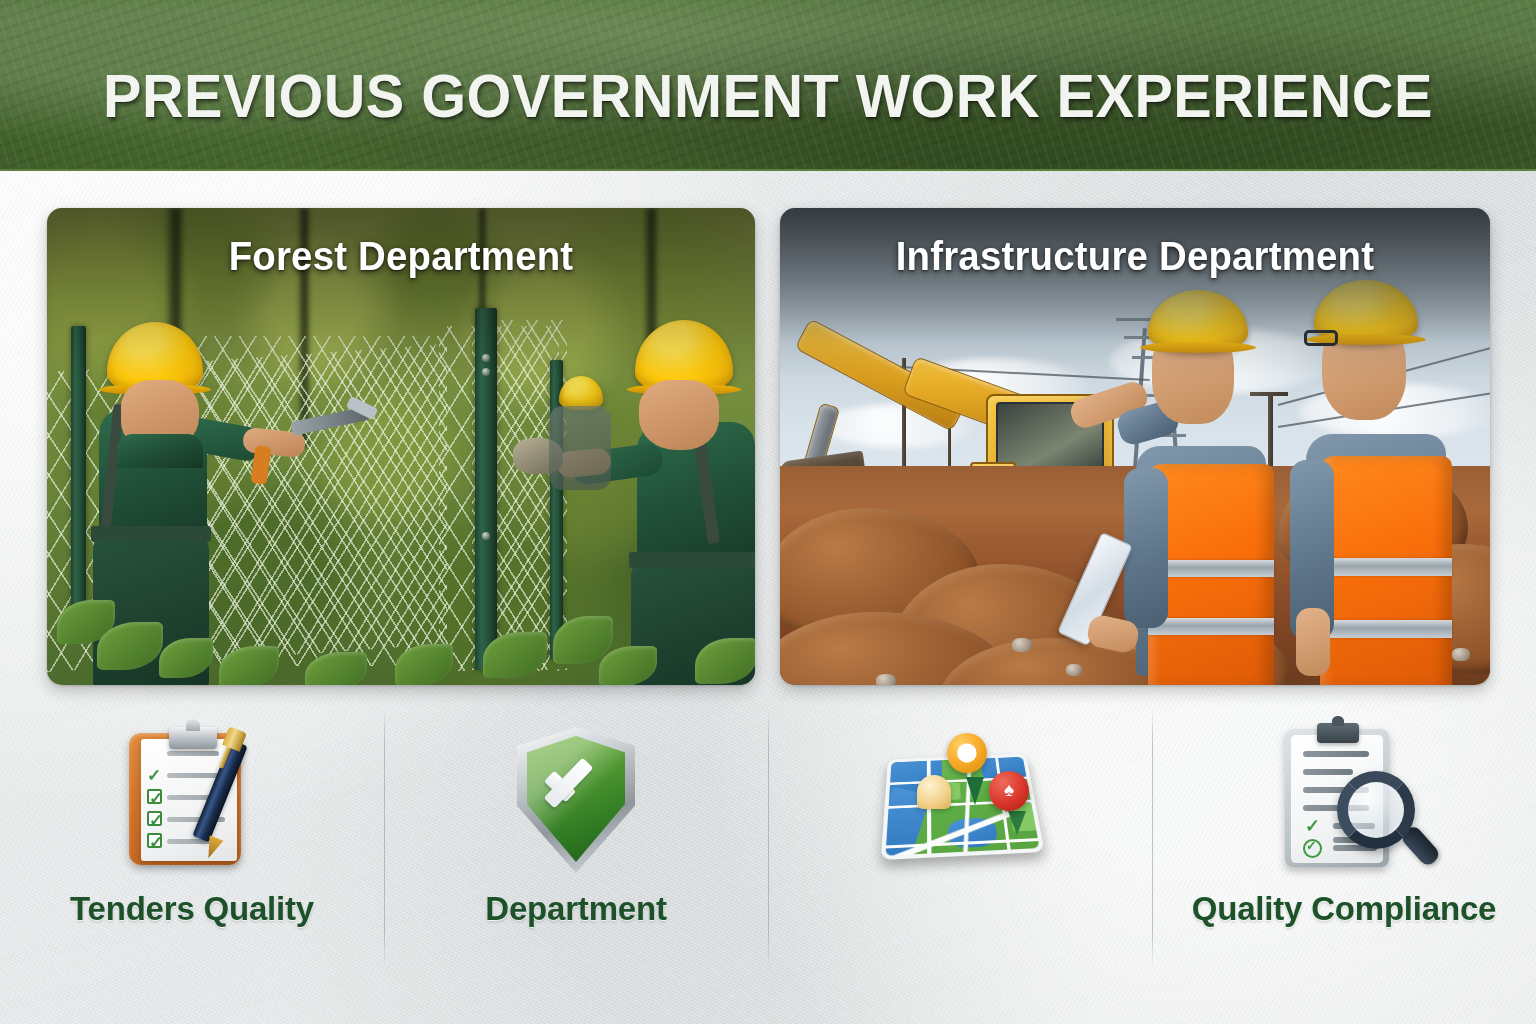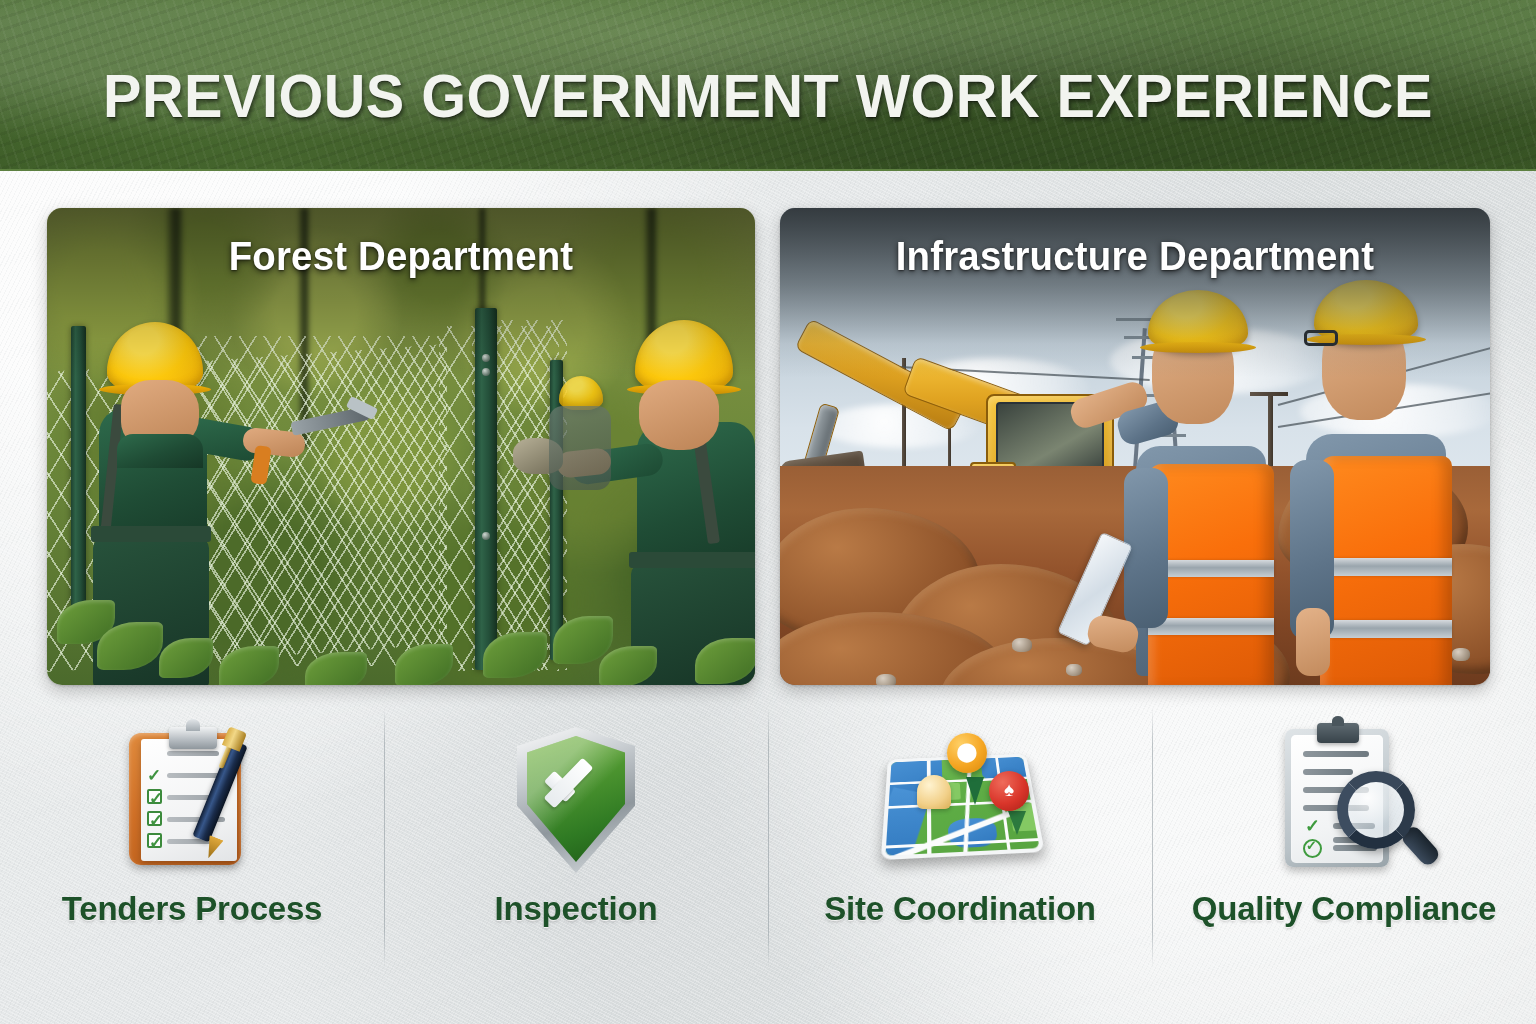--- a/index.html
+++ b/index.html
@@ -628,30 +628,30 @@
         <div class="c-check" style="left:8px; top:73px;">✓</div>
         <div class="c-box" style="left:6px; top:94px;"></div>
         <div class="c-check" style="left:8px; top:95px;">✓</div>
       </div>
       <div class="clip-clamp"></div>
       <div class="pen-body"></div>
       <div class="pen-clip"></div>
       <div class="pen-cap"></div>
       <div class="pen-tip"></div>
     </div>
-    <div class="feature-label">Tenders Process</div>
+    <div class="feature-label">Tenders Quality</div>
   </div>
 
   <div class="feature">
     <div class="icon-box">
       <div class="shield-outer"></div>
       <div class="shield-inner"></div>
       <div class="shield-check"></div>
     </div>
-    <div class="feature-label">Inspection</div>
+    <div class="feature-label">Department</div>
   </div>
 
   <div class="feature">
     <div class="icon-box">
       <div class="map-tile">
         <div class="map-water" style="left:-6px; top:-4px; width:60px; height:56px; border-radius:0 0 40% 10%;"></div>
         <div class="map-water" style="left:-8px; top:36px; width:40px; height:80px; transform:rotate(16deg);"></div>
         <div class="map-water" style="left:58px; top:72px; width:46px; height:30px; border-radius:40%;"></div>
         <div class="map-water" style="left:96px; top:-4px; width:54px; height:34px; border-radius:0 0 30% 30%;"></div>
         <div class="map-road" style="left:-10px; top:78px; width:190px; height:6px; transform:rotate(-20deg);"></div>
@@ -667,21 +667,20 @@
       <div class="pin-tail" style="left:91px; top:58px; border-top:28px solid #1f6e3a;"></div>
       <div class="pin orange" style="left:72px; top:14px;">
         <div class="pin-glyph">⬤</div>
       </div>
       <div class="pin-tail" style="left:133px; top:92px; border-top:24px solid #2c7a3e;"></div>
       <div class="pin red" style="left:114px; top:52px;">
         <div class="pin-glyph">♠</div>
       </div>
       <div style="position:absolute; left:42px; top:56px; width:34px; height:34px; border-radius:50% 50% 6px 6px; background:radial-gradient(circle at 36% 30%, #fff3d0, #f2d089 60%, #d9ae55); box-shadow:0 2px 4px rgba(0,0,0,.22);"></div>
     </div>
-    <div class="feature-label">Site Coordination</div>
   </div>
 
   <div class="feature">
     <div class="icon-box">
       <div class="doc-back"></div>
       <div class="doc-paper">
         <div class="d-line" style="left:12px; top:16px; width:66px;"></div>
         <div class="d-line" style="left:12px; top:34px; width:50px;"></div>
         <div class="d-line" style="left:12px; top:52px; width:66px;"></div>
         <div class="d-line" style="left:12px; top:70px; width:66px;"></div>

